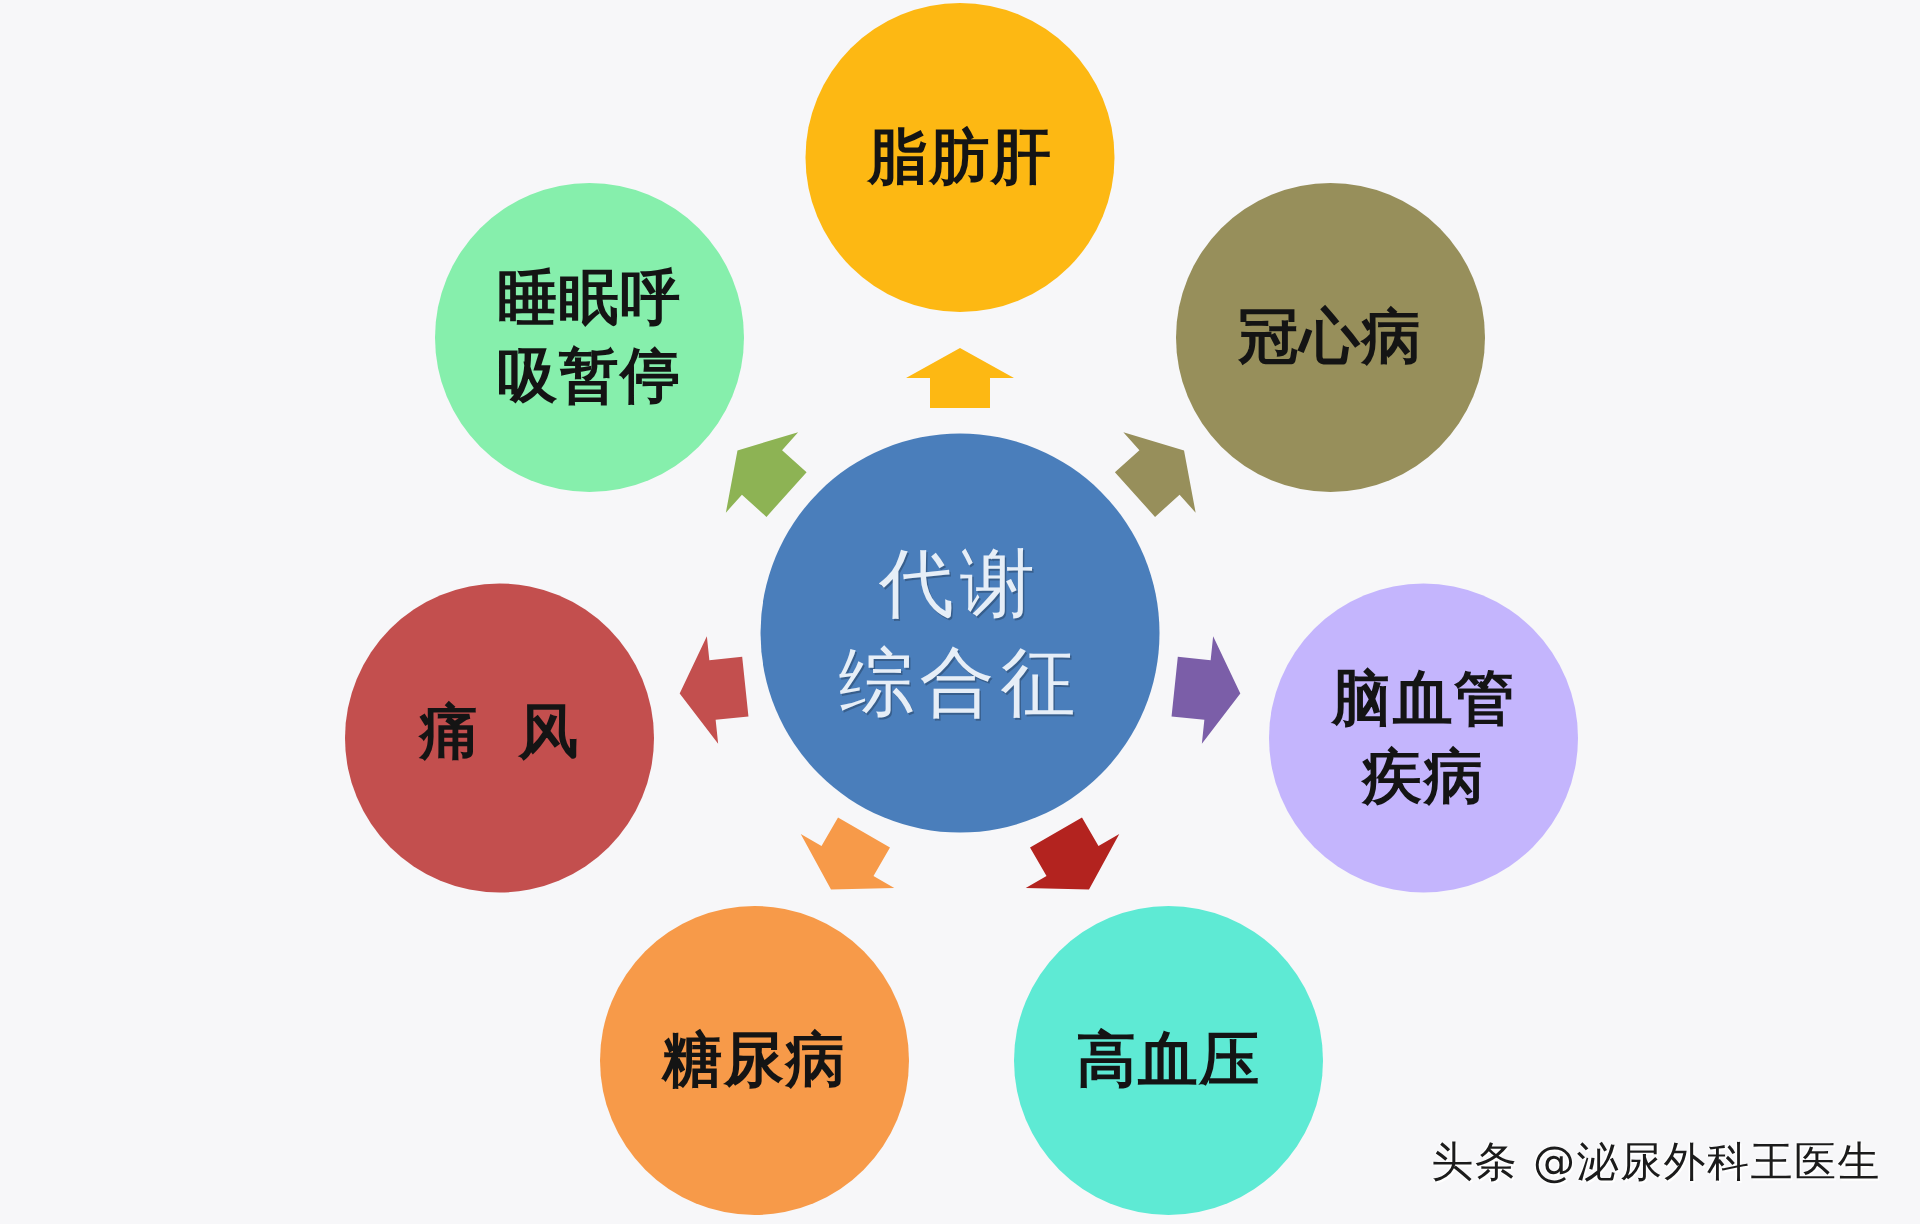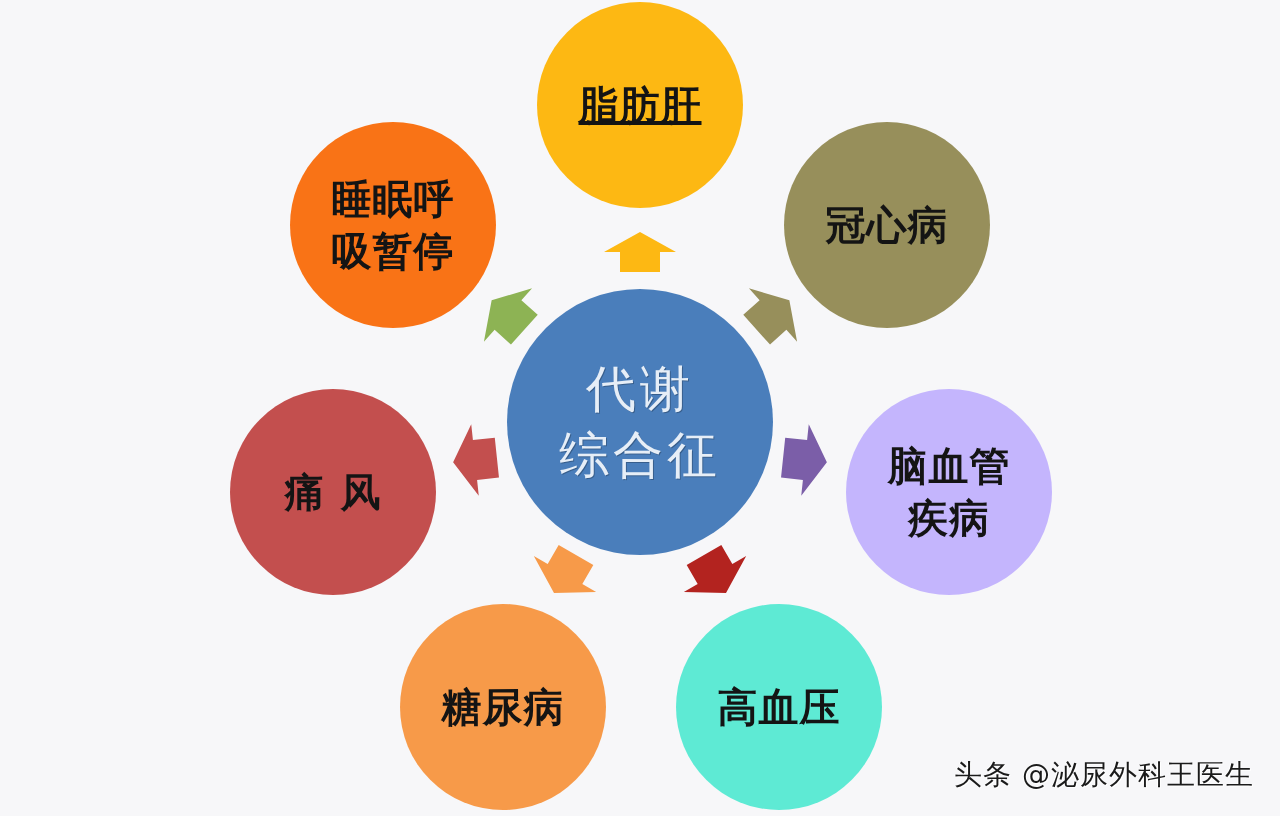--- a/index.html
+++ b/index.html
@@ -72,44 +72,44 @@
     <g transform="translate(508,315) rotate(-48)">
       <polygon id="arr6" points="-36,0 0,-22 36,0 20,0 20,22 -20,22 -20,0" fill="#8DB354"></polygon>
     </g>
   </svg>
 
   <div class="node center" id="node-center" style="left: 507px; top: 289px; width: 266px; height: 266px; background: rgb(74, 126, 187);">
     <span class="label">代谢
 综合征</span>
   </div>
 
-  <div class="node" id="node-0" style="left: 537px; top: 2px; width: 206px; height: 206px; background: rgb(253, 184, 19); text-decoration: underline;">
+  <div class="node" id="node-0" style="left: 537px; top: 2px; width: 206px; height: 206px; background: rgb(253, 184, 19);">
     <span class="label">脂肪肝</span>
   </div>
 
   <div class="node" id="node-1" style="left: 784px; top: 122px; width: 206px; height: 206px; background: rgb(151, 143, 91);">
     <span class="label">冠心病</span>
   </div>
 
   <div class="node" id="node-2" style="left: 846px; top: 389px; width: 206px; height: 206px; background: #c4b5fd;">
     <span class="label">脑血管
 疾病</span>
   </div>
 
   <div class="node" id="node-3" style="left: 676px; top: 604px; width: 206px; height: 206px; background: #5eead4;">
     <span class="label">高血压</span>
   </div>
 
   <div class="node" id="node-4" style="left: 400px; top: 604px; width: 206px; height: 206px; background: rgb(247, 154, 73); text-align: right;">
     <span class="label">糖尿病</span>
   </div>
 
-  <div class="node" id="node-5" style="left: 230px; top: 389px; width: 206px; height: 206px; background: rgb(195, 79, 78);">
+  <div class="node" id="node-5" style="left: 230px; top: 389px; width: 206px; height: 206px; background: rgb(195, 79, 78); font-family: Liberation Mono, monospace;">
     <span class="label">痛 风</span>
   </div>
 
-  <div class="node" id="node-6" style="left: 290px; top: 122px; width: 206px; height: 206px; background: #f97316;">
+  <div class="node" id="node-6" style="left: 290px; top: 122px; width: 206px; height: 206px; background: #86efac;">
     <span class="label">睡眠呼
 吸暂停</span>
   </div>
 
   <div class="watermark">头条 @泌尿外科王医生</div>
 </div>
 
 </body></html>

